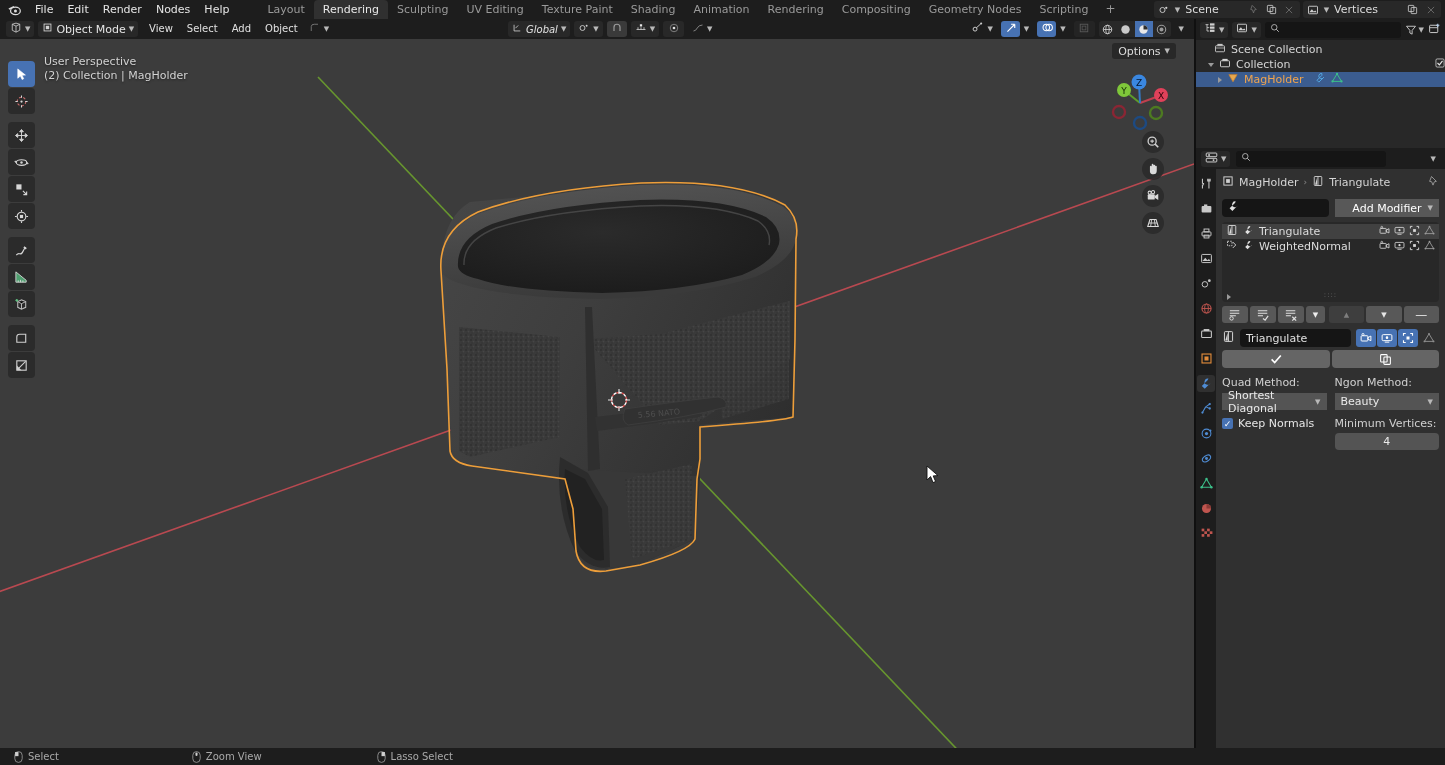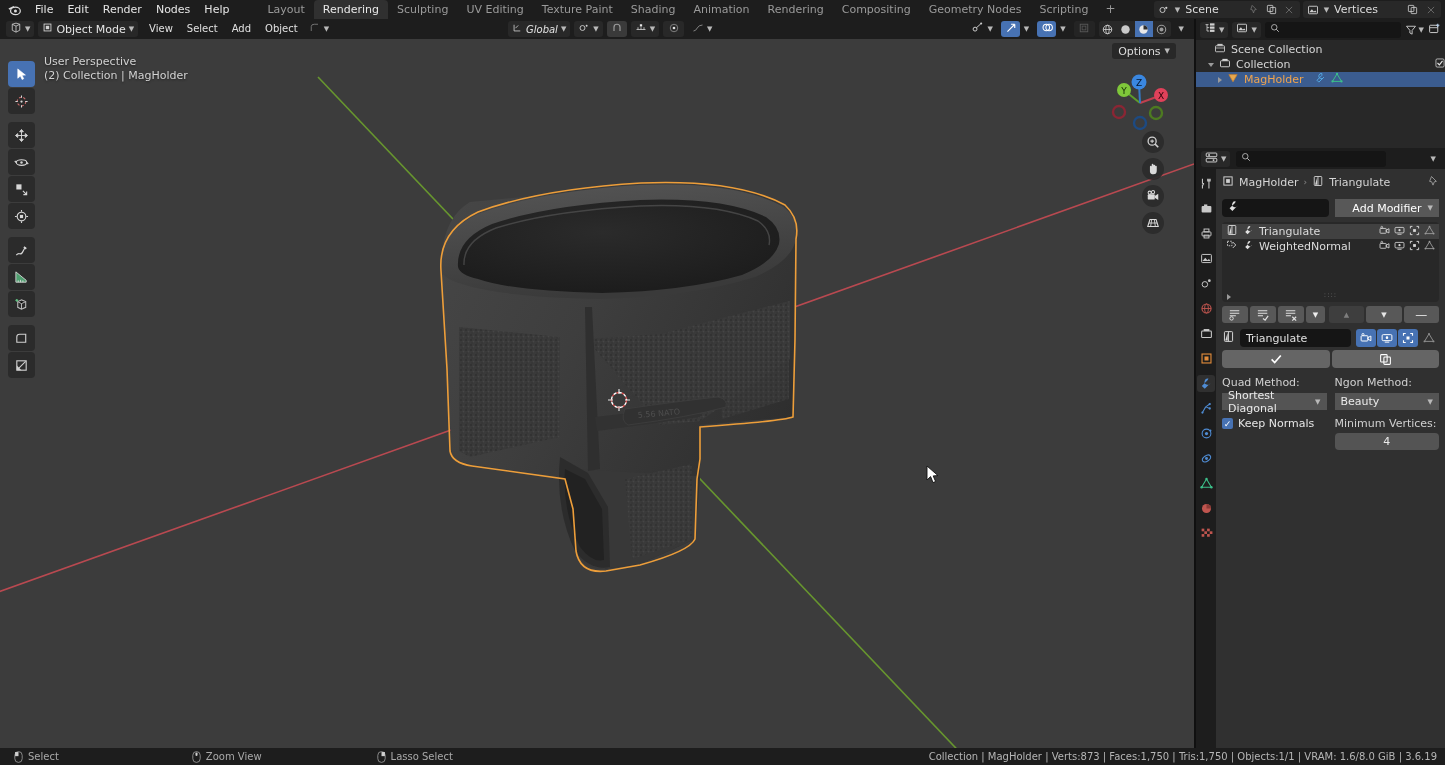--- a/index.html
+++ b/index.html
@@ -1195,16 +1195,15 @@
         </svg>
       <span>Zoom View</span>
     </div>
     <div class="sb-item" style="margin-left:115px">
       <svg width="9" height="12" viewBox="0 0 10 14">
           <rect x="0.7" y="0.7" width="8.6" height="12.6" rx="4.3" fill="none" stroke="#9a9a9a" stroke-width="1"></rect>
           <path d="M5 1.2 L9 1.2 L9 6 L5 6 Z" fill="#cfcfcf"></path>
         </svg>
       <span>Lasso Select</span>
     </div>
-    <div class="sb-stats">Collection | MagHolder | Verts:873 | Faces:1,750 | Tris:1,750 | Objects:1/1 | VRAM: 1.6/8.0 GiB | 3.6.19</div>
   </div>
 
 </div>
 
 </body></html>

